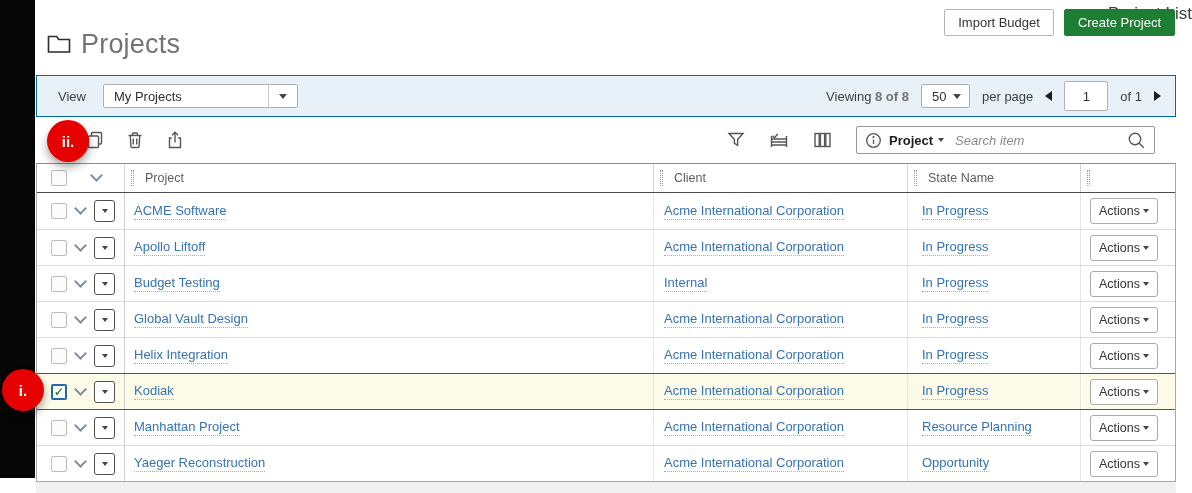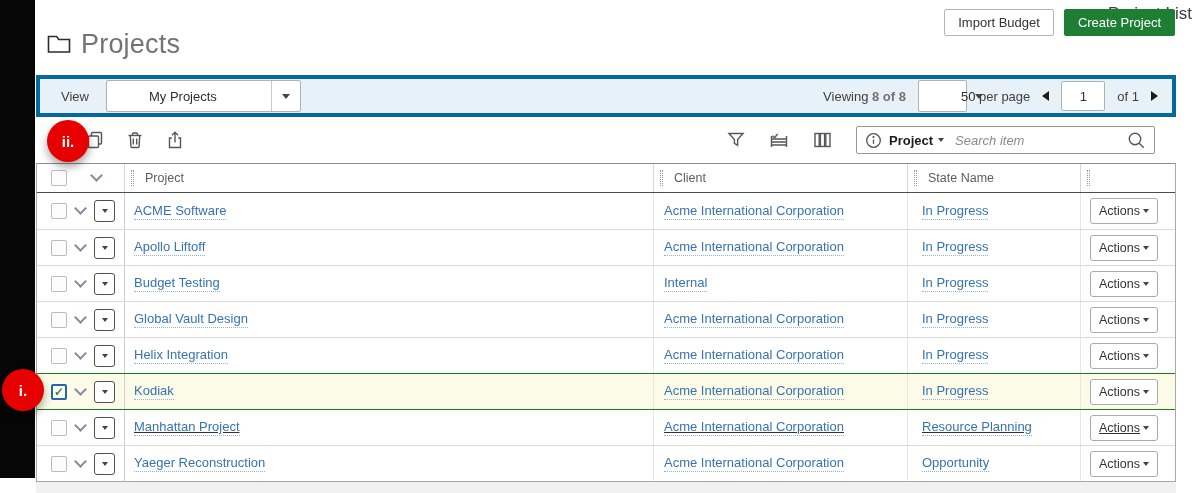--- a/index.html
+++ b/index.html
@@ -14,25 +14,25 @@
   .breadcrumb{padding:4px 0 0 12px;font-size:17px;color:#3c3c3c;height:17px;cursor:pointer;text-align:right;}
   .title-row{display:flex;align-items:center;gap:10px;padding:7px 0 0 12px;height:47px;}
   .title-row h1{font-size:27px;font-weight:400;color:#737373;letter-spacing:.2px;}
   .top-buttons{position:absolute;top:9px;right:17px;display:flex;gap:10px;}
   .btn{height:27px;font-size:13px;padding:0 13px;border-radius:2px;cursor:pointer;
     font-family:"Liberation Sans",sans-serif;}
   .btn-secondary{background:#fff;border:1px solid #b5b5b5;color:#333;}
   .btn-primary{background:var(--accent-green);border:1px solid var(--accent-green);color:#fff;}
   .panel{margin:11px 16px 0 1px;width:1140px;}
   
-  .view-bar{height:42px;background:var(--toolbar-bg);border:4px solid #0369a1;display:flex;
+  .view-bar{height:42px;background:var(--toolbar-bg);border:1px solid #0369a1;display:flex;
     align-items:center;padding:0 14px 0 21px;font-size:13px;color:#3f3f3f;}
   .view-label{margin-right:17px;}
-  .select{background:#fff;border:1px solid #b1b1b1;border-radius:2px;height:32px;display:flex;
-    align-items:center;cursor:pointer;padding-left:32px;}
+  .select{background:#fff;border:1px solid #b1b1b1;border-radius:2px;height:24px;display:flex;
+    align-items:center;cursor:pointer;}
   .select.view{width:195px;}
   .select .val{padding-left:10px;color:#2f2f2f;}
   .select .caret-box{margin-left:auto;width:29px;height:100%;border-left:1px solid #c9c9c9;
     display:flex;align-items:center;justify-content:center;}
   .select.small{width:49px;justify-content:space-between;}
   .select.small .caret-plain{margin-left:auto;margin-right:8px;}
   .view-right{margin-left:auto;display:flex;align-items:center;gap:12px;}
   .viewing b{color:#737373;}
   .page-input{width:44px;height:30px;border:1px solid #b1b1b1;border-radius:2px;text-align:center;
     font-size:13px;color:#333;font-family:"Liberation Sans",sans-serif;}
@@ -61,21 +61,21 @@
   .thead{height:29px;border-bottom:1px solid #4c4c4c;align-items:center;font-size:12.5px;color:#5e5e5e;}
   .cell{height:100%;display:flex;align-items:center;}
   .thead .cell{border-right:1px solid #d6d6d6;}
   .thead .cell:last-child{border-right:none;}
   .hcell{padding-left:6px;gap:11px;cursor:pointer;}
   .dots{width:3px;height:16px;border-left:1px dotted #9b9b9b;border-right:1px dotted #9b9b9b;cursor:col-resize;}
   .row{height:36px;border-top:1px solid #dadada;align-items:center;}
   .row:first-child{border-top:none;}
   .row.highlighted{background:var(--row-bg);border-top-color:var(--row-border);}
   .row.highlighted{border-bottom:0;}
-  .row.highlighted + .row{border-top-color:var(--row-border);text-decoration:underline;}
+  .row.highlighted + .row{border-top-color:var(--row-border);}
   .row .cell{border-right:1px solid #e6e6e6;}
   .row .cell:last-child{border-right:none;}
   .row .c-ctl{border-right-color:#cfcfcf;}
   .c-ctl{padding-left:14px;gap:9px;}
   .cb{width:16px;height:16px;border:1px solid #bcbcbc;border-radius:2px;background:#fcfcfc;
     display:flex;align-items:center;justify-content:center;cursor:pointer;flex:none;}
   .cb.checked{border:2px solid #2169ad;color:#2f8f2f;font-weight:700;font-size:12px;background:#fff;}
   .chev{width:9px;height:9px;border-right:2px solid #7d8ea3;border-bottom:2px solid #7d8ea3;
     transform:rotate(45deg);margin-top:-5px;cursor:pointer;flex:none;}
   .hdr-chev{margin-left:16px;}

